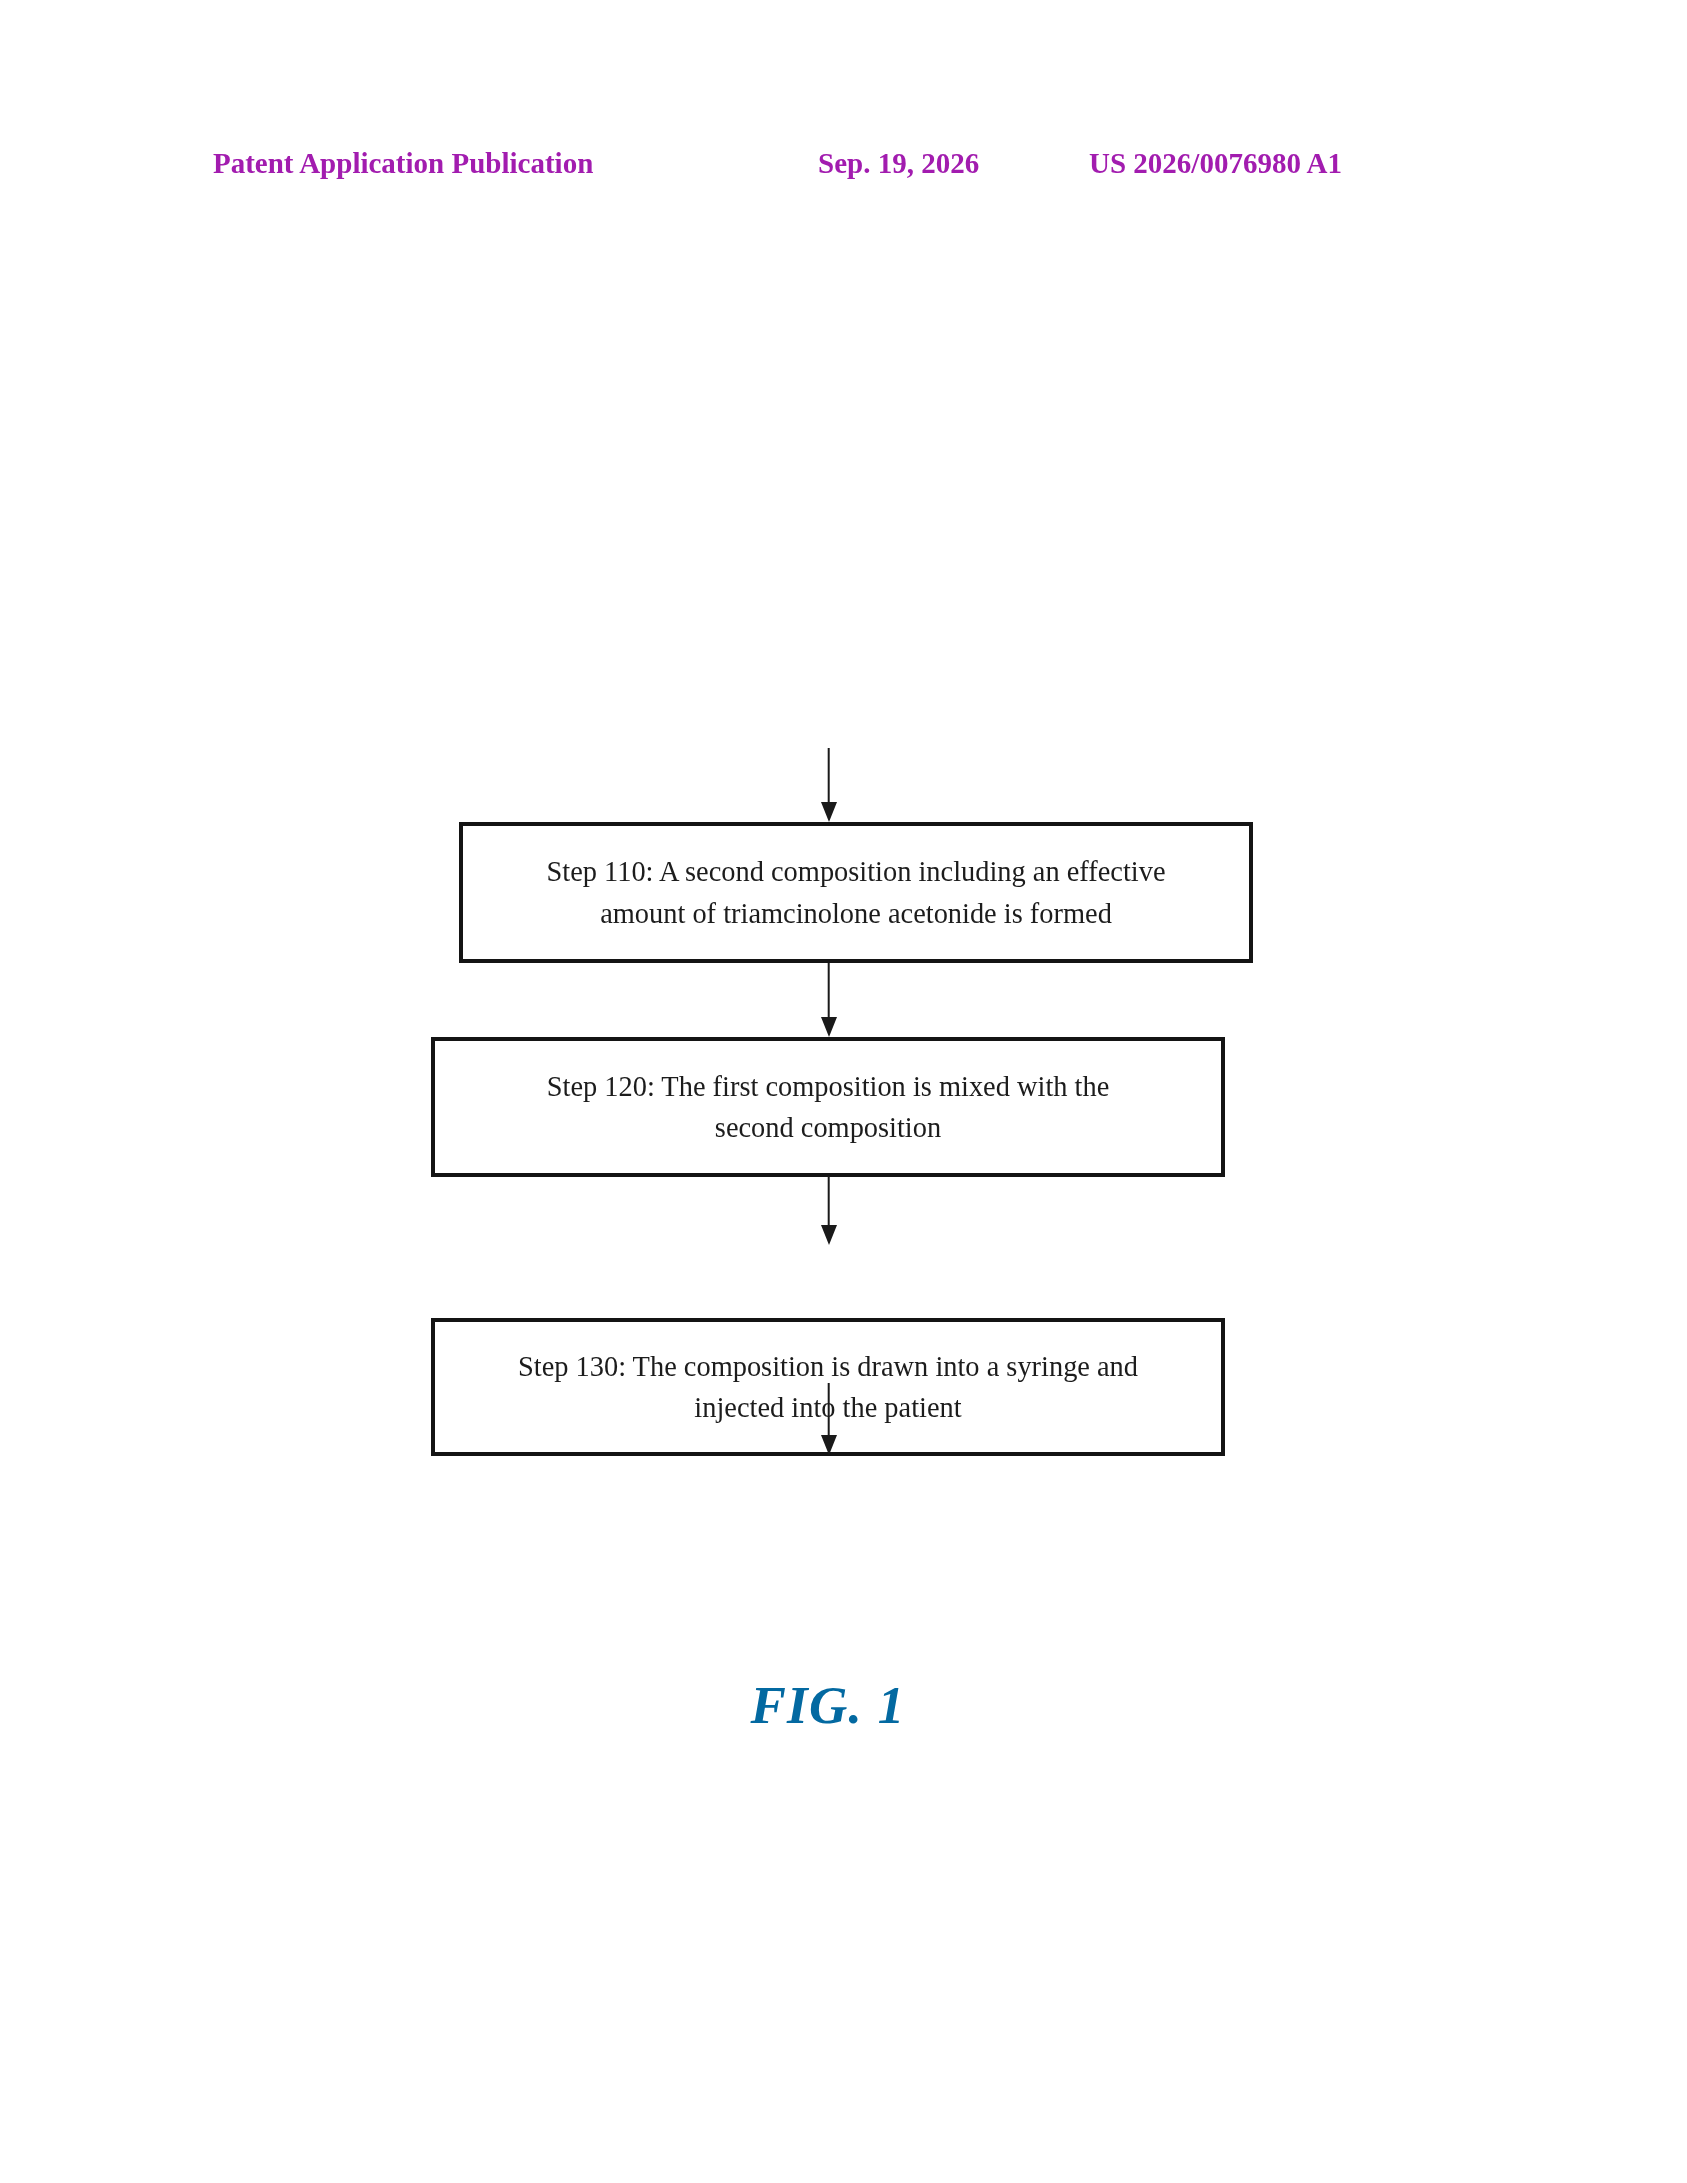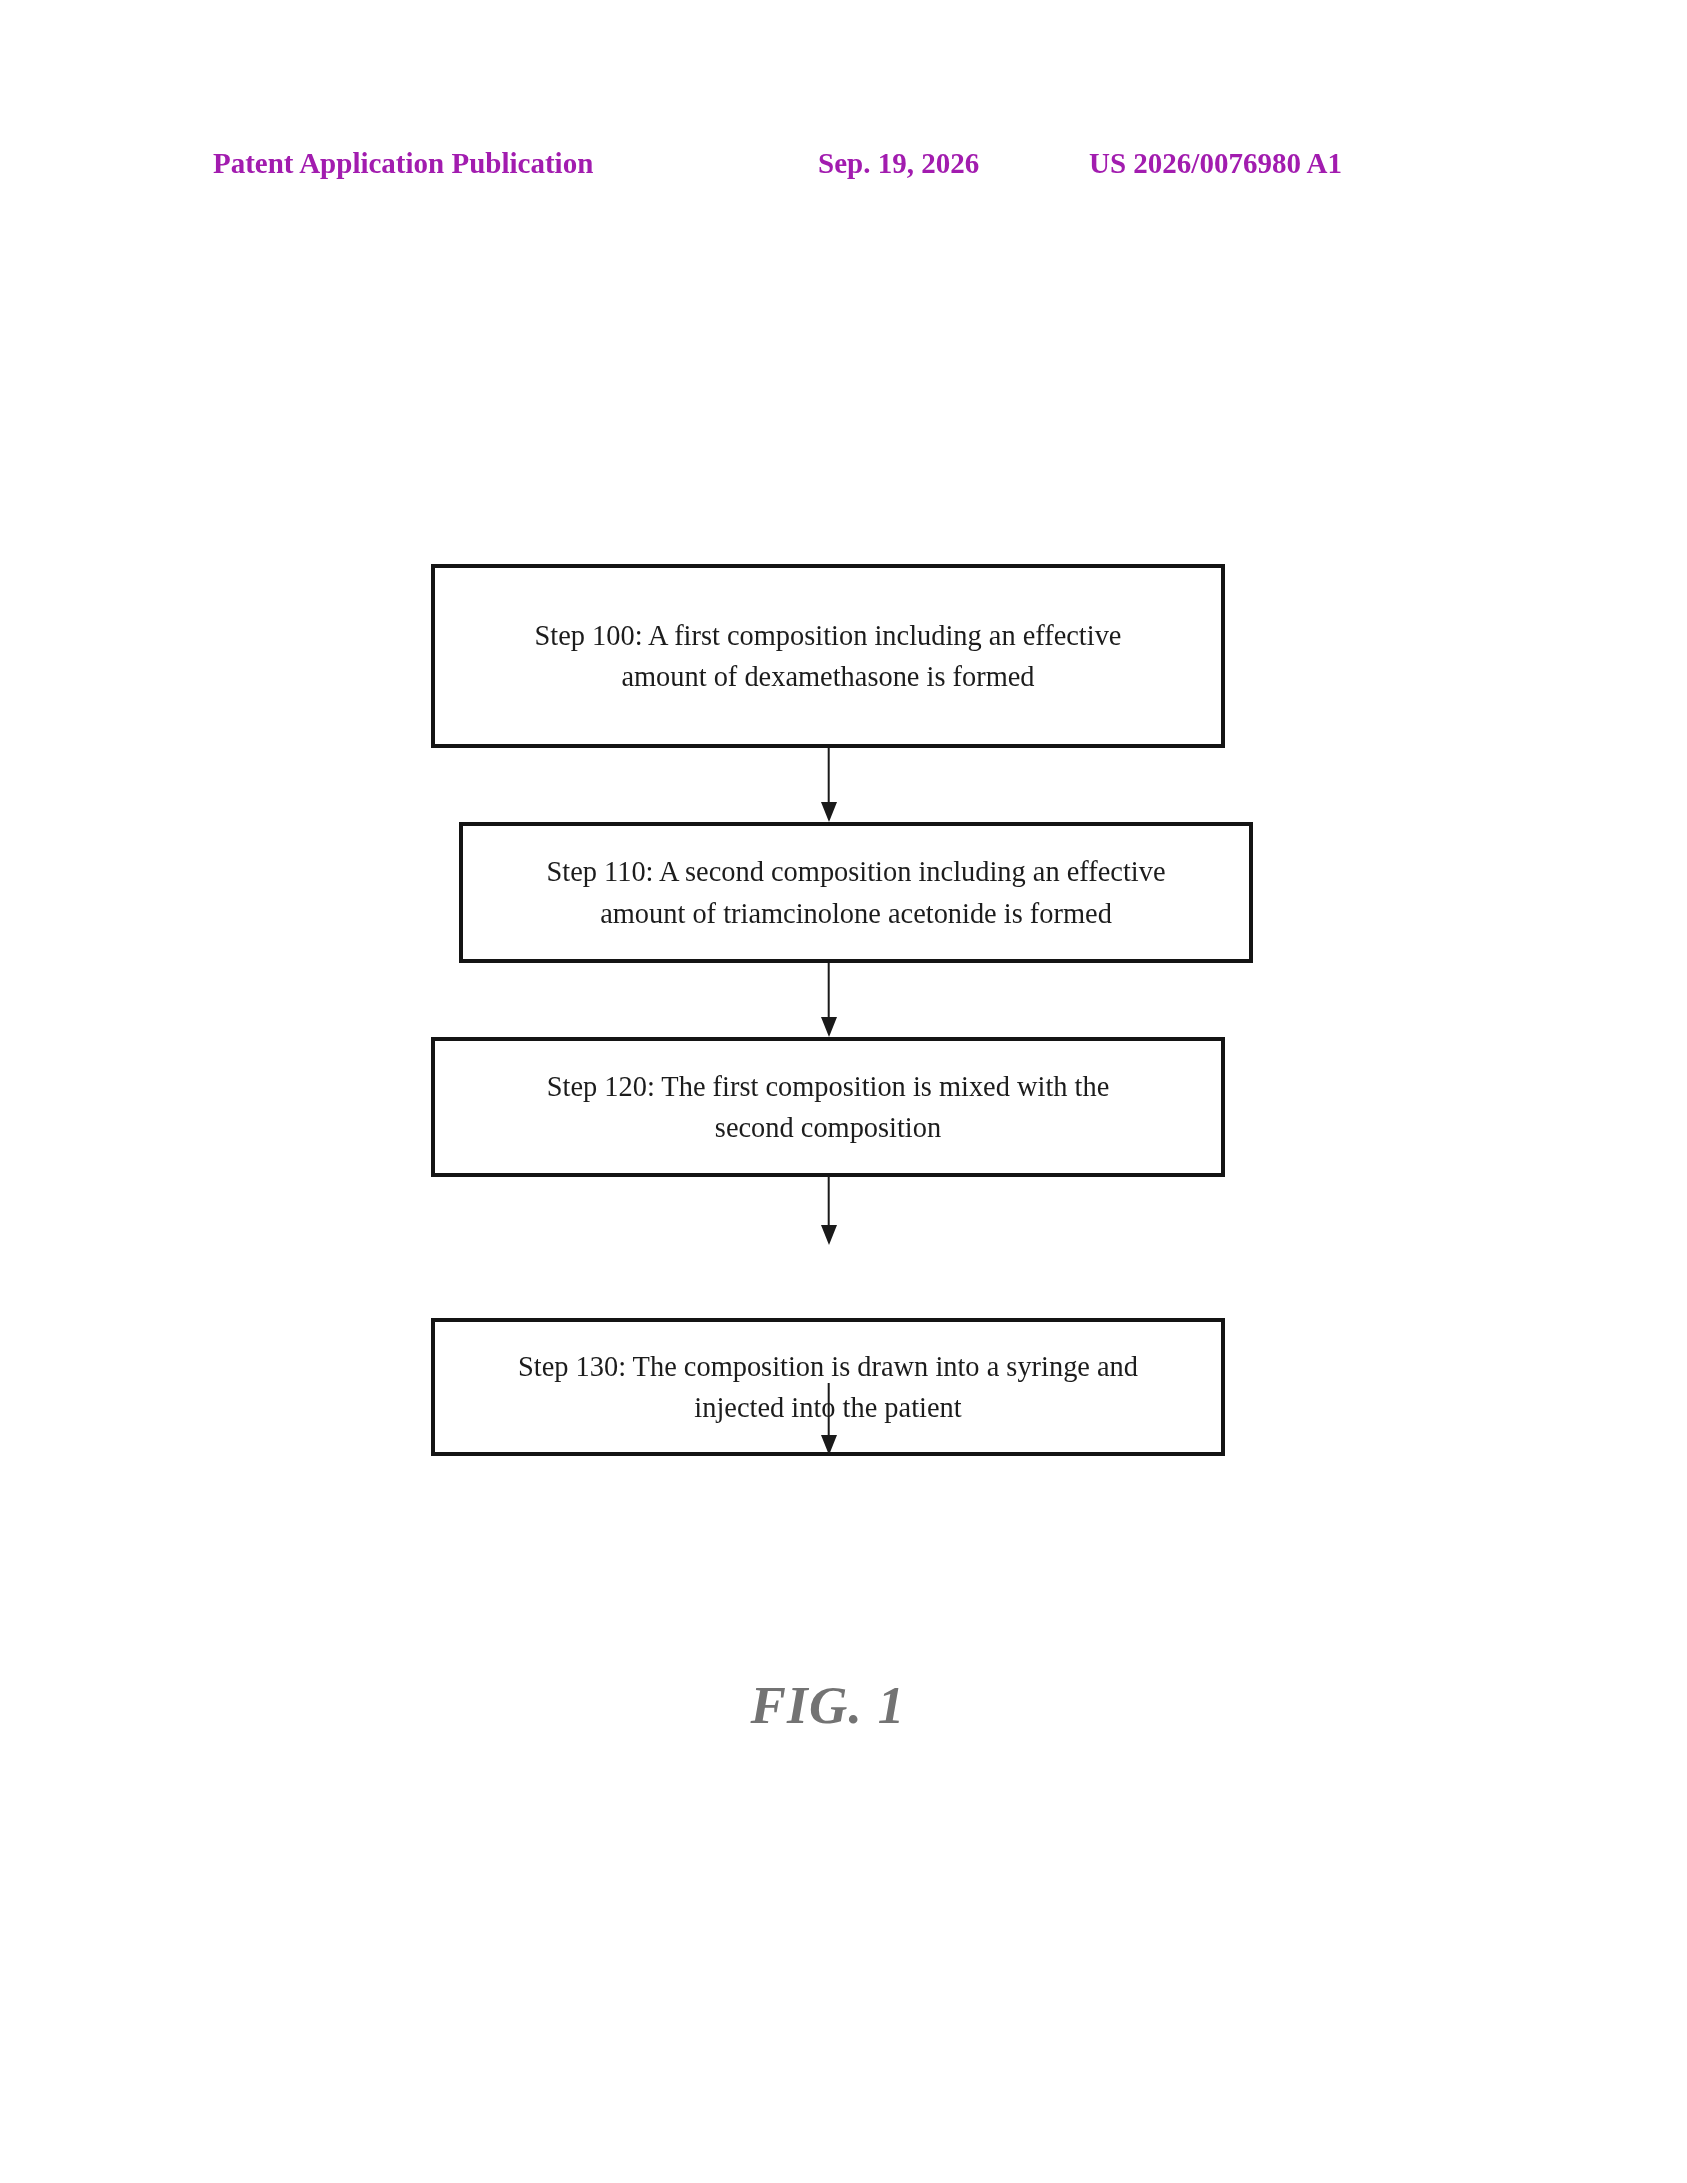--- a/index.html
+++ b/index.html
@@ -89,36 +89,32 @@
   .fig-caption {
     position: absolute;
     left: 431px;
     width: 794px;
     top: 1675px;
     text-align: center;
     font-size: 53px;
     font-weight: bold;
     font-style: italic;
     letter-spacing: 1.3px;
-    color: #737373;
+    color: #0369a1;
   }
 </style>
 </head>
 <body>
 
 <div class="page">
 
   <span class="header-item h-left">Patent Application Publication</span>
   <span class="header-item h-center">Sep. 19, 2026</span>
   <span class="header-item h-right">US 2026/0076980 A1</span>
 
-  <div class="flow-box box-100">
-    <span>Step 100: A first composition including an effective
-amount of dexamethasone is formed</span>
-  </div>
 
   <div class="flow-arrow arrow-1">
     <span class="arrow-shaft"></span>
     <span class="arrow-head"></span>
   </div>
 
   <div class="flow-box box-110">
     <span>Step 110: A second composition including an effective
 amount of triamcinolone acetonide is formed</span>
   </div>

